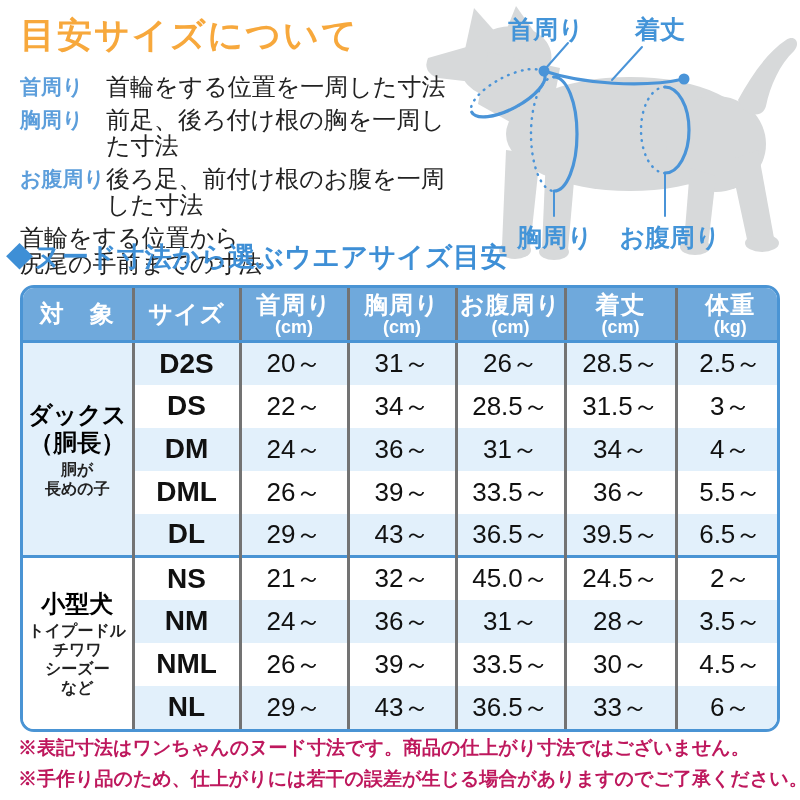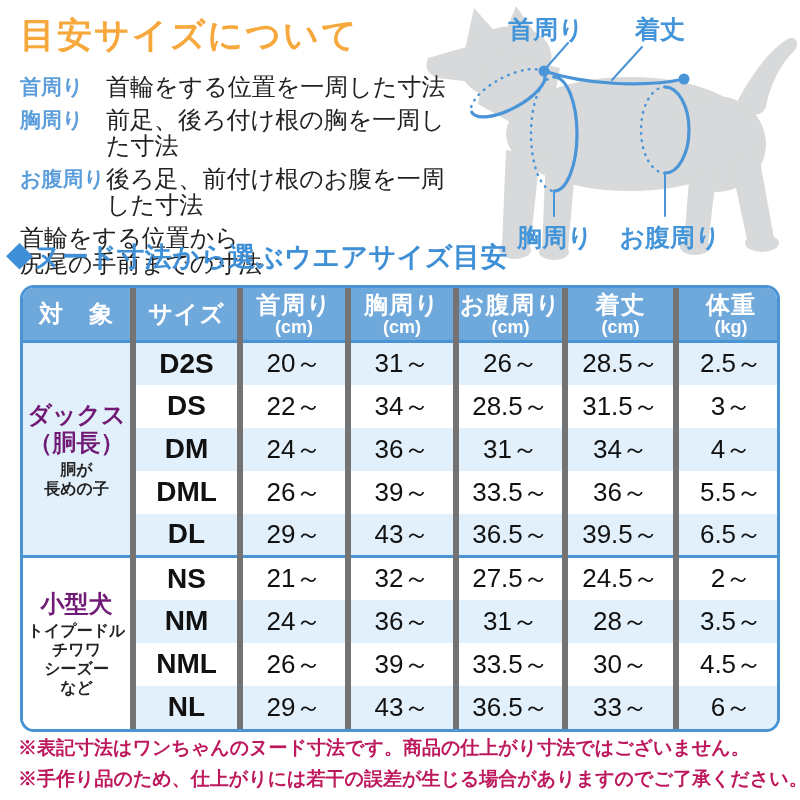--- a/index.html
+++ b/index.html
@@ -26,31 +26,31 @@
   }
 
   .table-wrap {
     position:absolute; left:20px; top:285px; width:760px;
     border:3px solid #4A94D4; border-radius:14px; overflow:hidden;
     background:#fff; box-sizing:border-box;
   }
   table { width:100%; border-collapse:collapse; table-layout:fixed; }
   th, td { text-align:center; vertical-align:middle; padding:0; }
   thead th { background:#6FA9DC; color:#fff; height:52px; border-bottom:3px solid #4A94D4; }
-  .bl { border-left:6px solid #737373; }
+  .bl { border-left:3px solid #737373; }
   .hlabel { display:block; font-size:24px; font-weight:bold; line-height:26px; letter-spacing:1px; }
   .hunit  { display:block; font-size:18px; font-weight:bold; line-height:19px; }
   tbody tr { height:43px; }
   tr.rl td { background:#E2F0FB; }
   tr.rw td { background:#ffffff; }
   td.target { background:#ffffff; }
   tr.gsep td { border-top:3px solid #4A94D4; }
   td.size { font-size:28px; font-weight:bold; color:#111;margin-left:13px; }
   td.num  { font-size:26px; font-weight:500; color:#111; }
-  .g-label span { display:block; color:#701a75; font-weight:bold; font-size:24px; line-height:28px; }
+  .g-label span { display:block; color:#000000; font-weight:bold; font-size:24px; line-height:28px; }
   .g-sub span   { display:block; color:#222; font-weight:bold; font-size:16px; line-height:19px; }
   .g-sub { margin-top:3px; }
 
   .notes { position:absolute; left:18px; top:732px; width:770px; }
   .note  { color:#be185d; font-size:19px; font-weight:bold; line-height:31px; white-space:nowrap; }
 </style>
 </head>
 <body>
 
 <div class="page">
@@ -242,21 +242,21 @@
             <div class="g-sub">
               <span>トイプードル</span>
               <span>チワワ</span>
               <span>シーズー</span>
               <span>など</span>
             </div>
           </td>
           <td class="size bl">NS</td>
           <td class="num bl">21～</td>
           <td class="num bl">32～</td>
-          <td class="num bl">27.5～</td>
+          <td class="num bl">45.0～</td>
           <td class="num bl">24.5～</td>
           <td class="num bl">2～</td>
         </tr>
         <tr class="rl">
           <td class="size bl">NM</td>
           <td class="num bl">24～</td>
           <td class="num bl">36～</td>
           <td class="num bl">31～</td>
           <td class="num bl">28～</td>
           <td class="num bl">3.5～</td>

